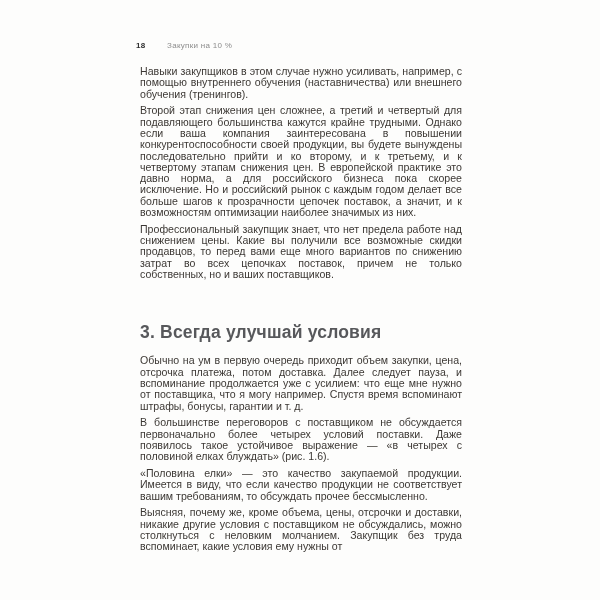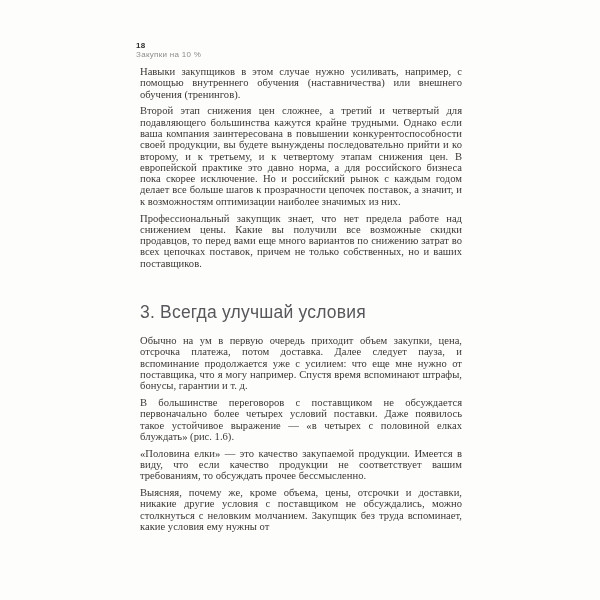--- a/index.html
+++ b/index.html
@@ -17,50 +17,49 @@
   }
   .running-header {
     position: absolute;
     top: 41px;
     left: 136px;
     display: flex;
     align-items: baseline;
     font-family: "Liberation Sans", sans-serif;
     font-size: 8px;
     letter-spacing: 0.3px;
-    flex-direction: column;
   }
   .running-header .page-num {
     font-weight: bold;
     color: #2e2e2e;
     width: 31px;
   }
   .running-header .book-title {
     color: #8c8c8c;
   }
   .content {
     position: absolute;
     top: 66px;
     left: 140px;
     width: 322px;
   }
   .content p {
     margin: 0 0 5.5px 0;
-    font-family: Liberation Serif, serif;
+    font-family: Liberation Sans, sans-serif;
     font-size: 10.6px;
     line-height: 11.3px;
     color: #3c3834;
     text-align: justify;
     text-justify: inter-word;
   }
   .section-heading {
-    margin: 33px 0 12px 0;
+    margin: 42px 0 12px 0;
     font-family: "Liberation Sans", sans-serif;
     font-size: 17.5px;
-    font-weight: 400;
+    font-weight: 700;
     color: #57585b;
     letter-spacing: 0.2px;
   }
 </style>
 </head>
 <body>
 
 <div class="page">
 
   <div class="running-header">

